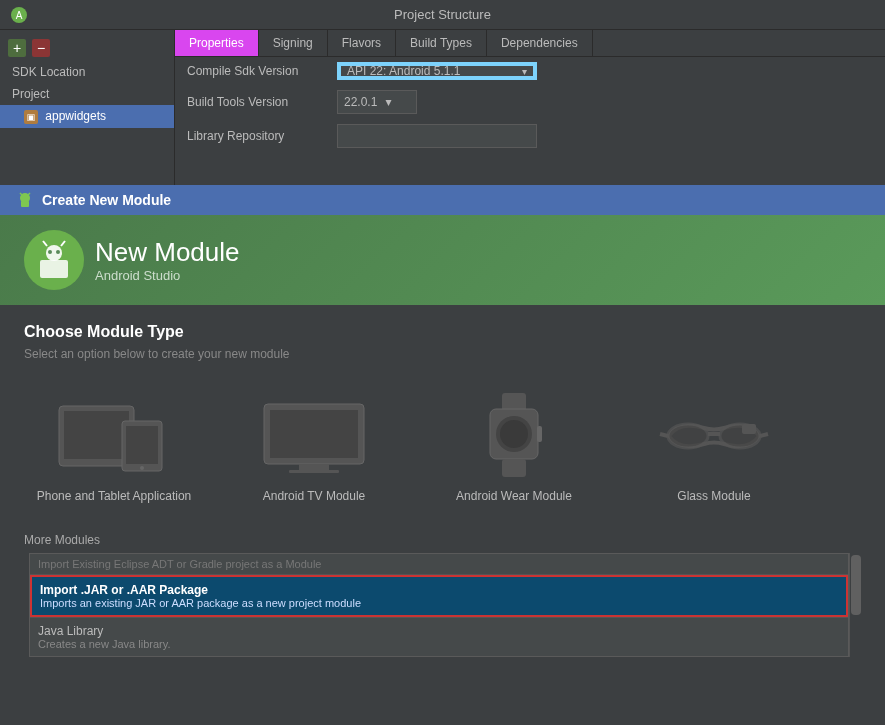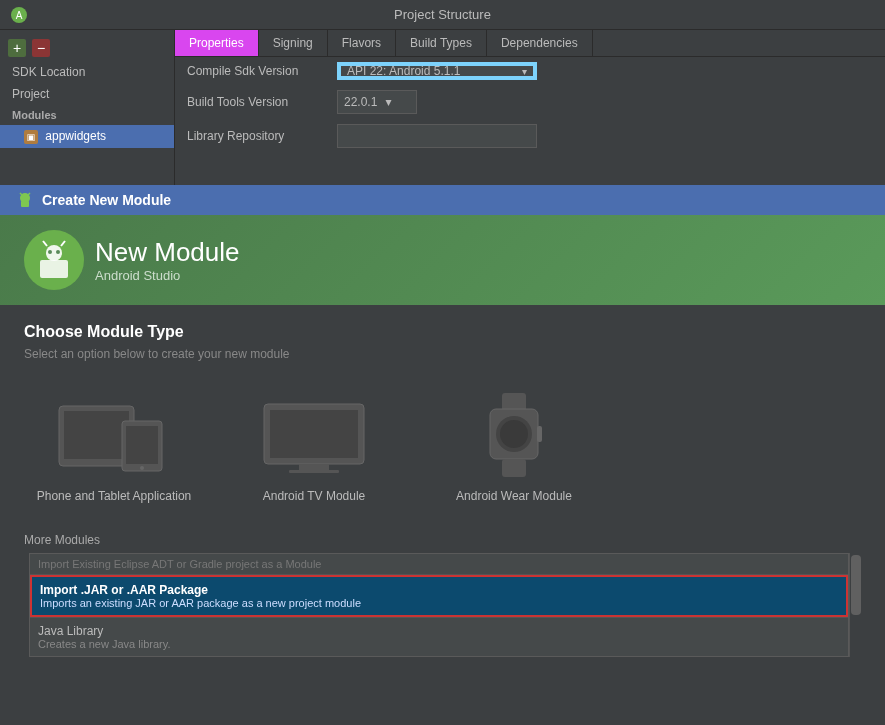--- a/index.html
+++ b/index.html
@@ -335,23 +335,20 @@
     <div class="sidebar-toolbar">
       <button class="btn-plus">+</button>
       <button class="btn-minus">−</button>
     </div>
     <div class="sidebar-item">
       <span>SDK Location</span>
     </div>
     <div class="sidebar-item">
       <span>Project</span>
     </div>
-    <div class="sidebar-item" style="font-weight:bold; color:#aaaaaa; font-size:11px; padding-left:12px;">
-      <span>Modules</span>
-    </div>
     <div class="sidebar-item indented selected">
       <span class="module-icon">▣</span>
       <span>appwidgets</span>
     </div>
   </div>
 
   <div class="properties-panel">
 
     <div class="tabs-bar">
       <div class="tab active">
@@ -472,20 +469,40 @@
             <rect x="28" y="68" width="24" height="18" rx="3" fill="#555555"></rect>
 
             <rect x="63" y="35" width="5" height="16" rx="2" fill="#666"></rect>
 
             <circle cx="40" cy="43" r="14" fill="#3a3a3a"></circle>
           </svg>
         </div>
         <span class="module-card-label">Android Wear Module</span>
       </div>
 
+      <div class="module-card">
+        <div class="module-icon-large">
+          <svg width="120" height="80" viewBox="0 0 120 80">
+
+            <path d="M15 40 Q25 25 50 32 Q60 35 70 32 Q95 25 105 40 Q95 55 70 48 Q60 45 50 48 Q25 55 15 40 Z" fill="none" stroke="#555555" stroke-width="4"></path>
+
+            <ellipse cx="34" cy="40" rx="20" ry="12" fill="#444444" opacity="0.7" stroke="#555555" stroke-width="3"></ellipse>
+
+            <ellipse cx="86" cy="40" rx="20" ry="12" fill="#444444" opacity="0.7" stroke="#555555" stroke-width="3"></ellipse>
+
+            <line x1="54" y1="38" x2="66" y2="38" stroke="#555555" stroke-width="4"></line>
+
+            <line x1="6" y1="38" x2="14" y2="40" stroke="#555555" stroke-width="4"></line>
+            <line x1="106" y1="40" x2="114" y2="38" stroke="#555555" stroke-width="4"></line>
+
+            <rect x="88" y="28" width="14" height="10" rx="2" fill="#555555"></rect>
+          </svg>
+        </div>
+        <span class="module-card-label">Glass Module</span>
+      </div>
 
     </div>
 
     <div class="more-modules-label">More Modules</div>
 
     <div style="display:flex; gap:0;justify-content:flex-end;">
       <div style="flex:1; max-width: 820px;">
         <div class="more-modules-list">
 
           <div class="list-item-faded">

